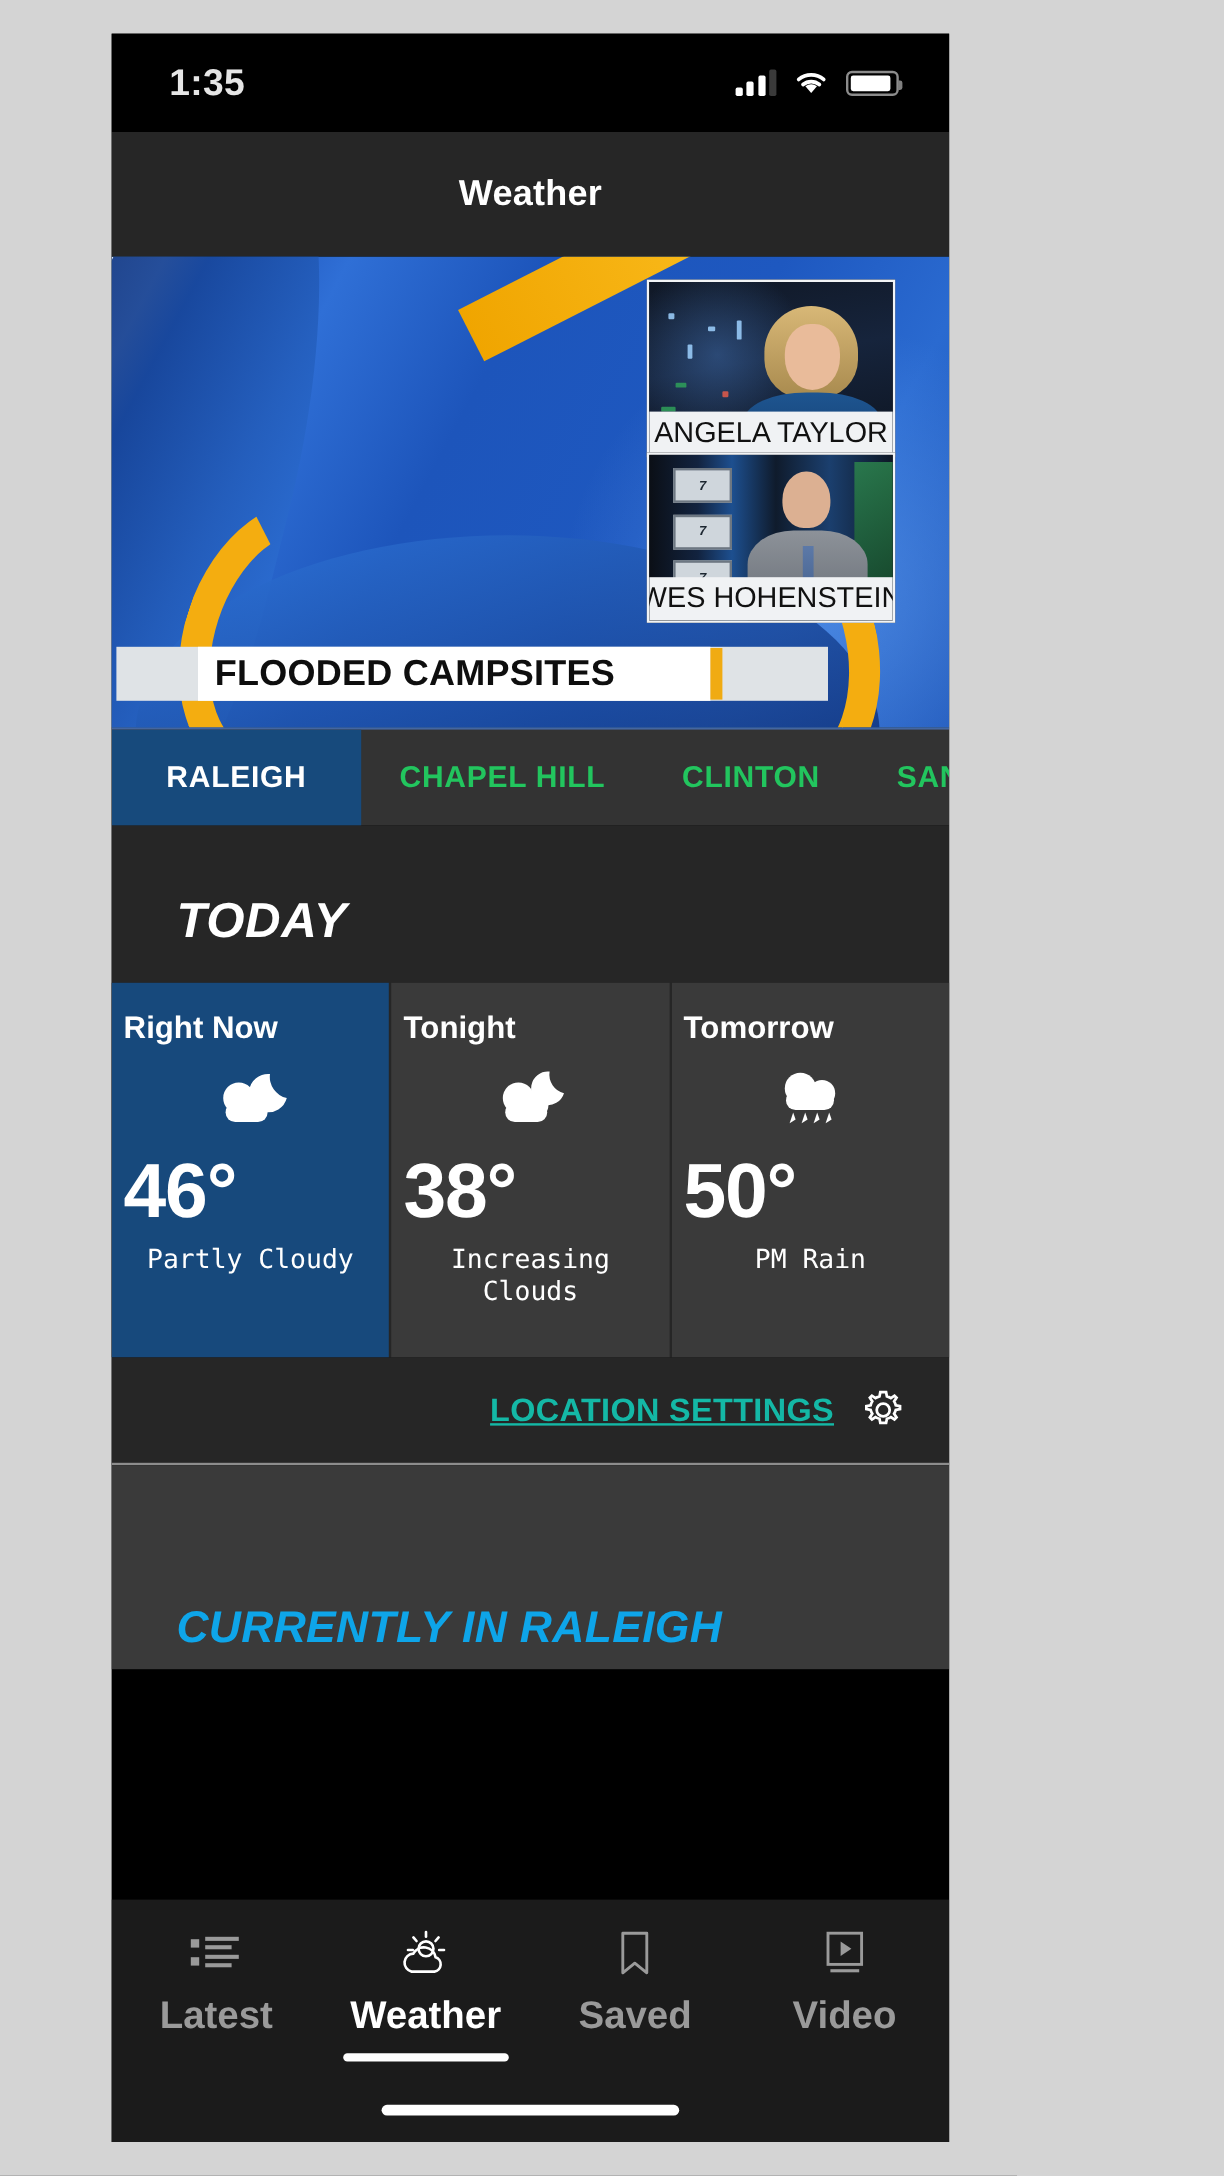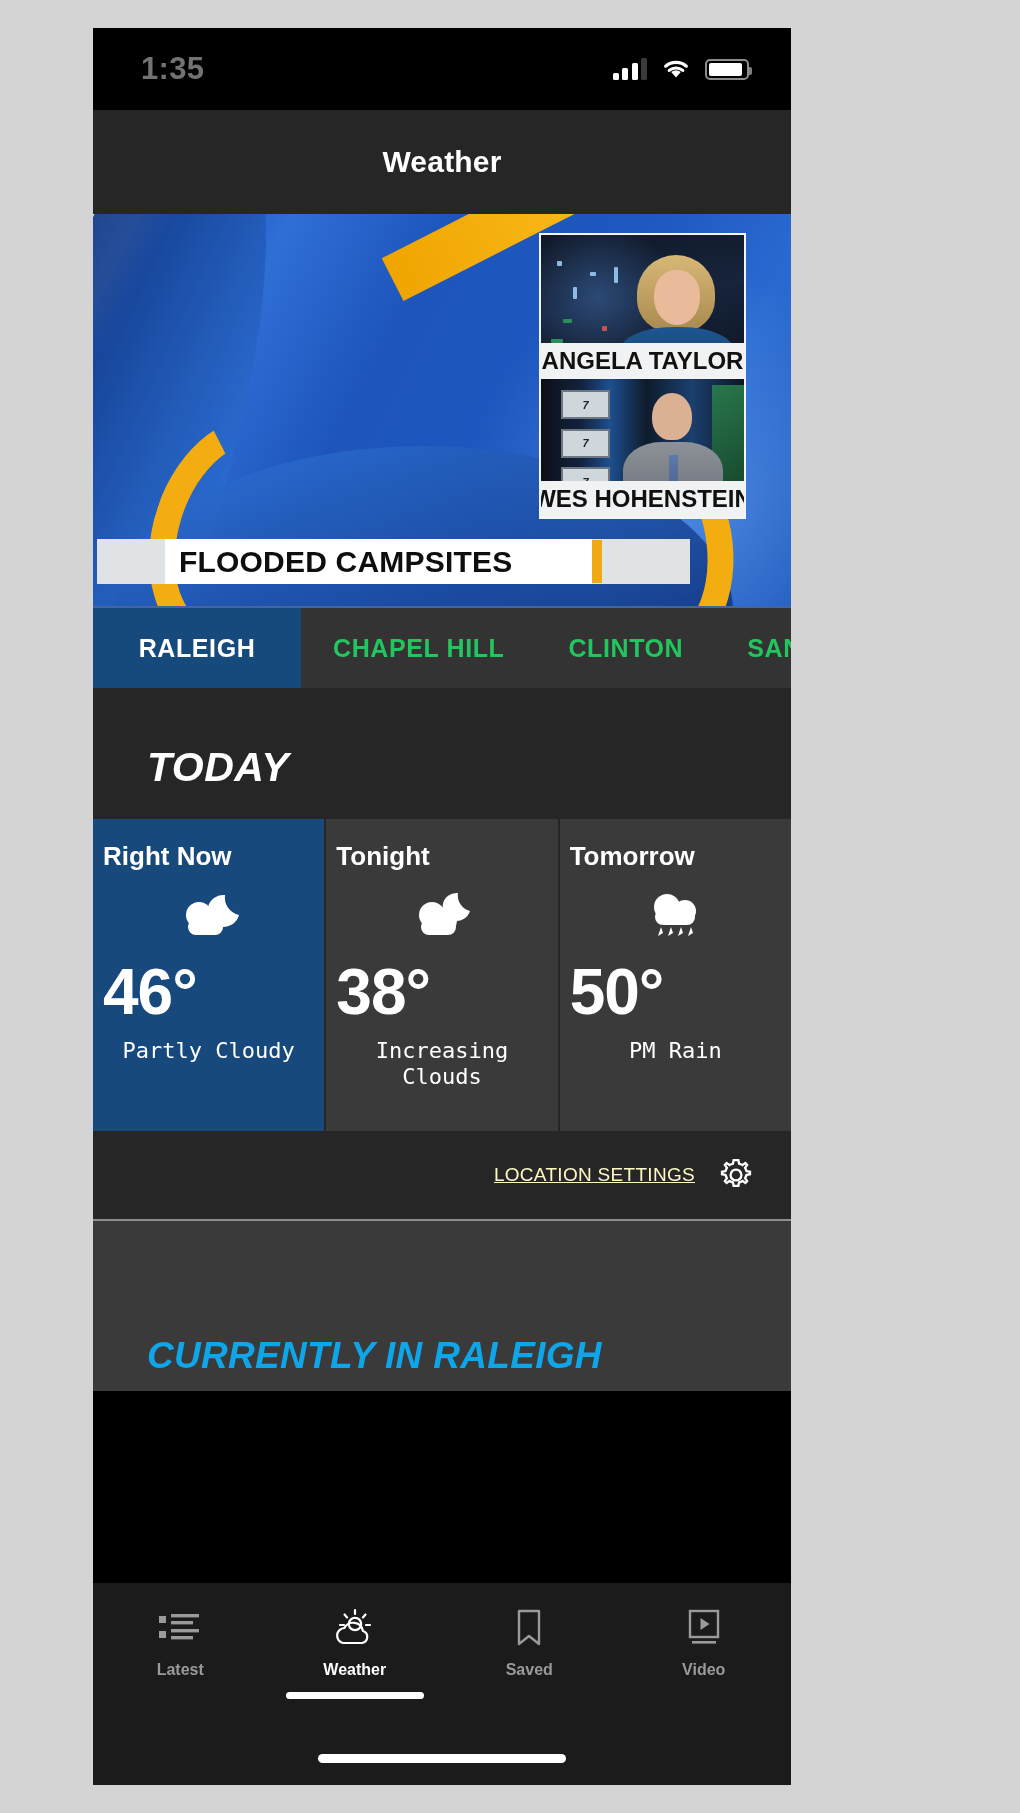--- a/index.html
+++ b/index.html
@@ -26,21 +26,21 @@
   .statusbar {
     height: 82px;
     background: #000000;
     display: flex;
     align-items: center;
     justify-content: space-between;
     padding: 0 42px 0 48px;
     box-sizing: border-box;
   }
   .status-time {
-    color: #737373;
+    color: #e5e5e5;
     font-size: 31px;
     font-weight: 600;
     letter-spacing: .3px;
     font-family: "Liberation Sans", sans-serif;
   }
   .status-icons {
     display: flex;
     align-items: center;
     gap: 14px;
   }
@@ -264,21 +264,21 @@
     border-radius: 46% 46% 0 0;
   }
   .anchor-name {
     position: absolute;
     left: 0; right: 0; bottom: 0;
     height: 36px;
     background: #f0f2f4;
     display: flex; align-items: center; justify-content: center;
     color: #111;
     font-size: 24px;
-    font-weight: bold;
+    font-weight: normal;
     white-space: nowrap;
   }
   .a2-bg {
     background:
       linear-gradient(90deg, #0b0f16 0%, #12233f 20%, #1d4f8f 34%, #0f1b2c 52%, #1b3f6e 74%, #0d1624 100%);
   }
   .a2-monitors { position: absolute; left: 10%; top: 8%; width: 24%; height: 82%; }
   .a2-monitors i {
     position: absolute; left: 0; width: 100%; height: 26%;
     background: #cfd6dc; border: 2px solid #6d7782;
@@ -427,23 +427,23 @@
   .locbar {
     background: #262626;
     height: 88px;
     display: flex;
     align-items: center;
     justify-content: flex-end;
     padding-right: 36px;
     border-bottom: 2px solid #8d8d8d;
   }
   .loc-link {
-    color: #fef9c3;
-    font-size: 19px;
-    font-weight: normal;
+    color: #14b8a6;
+    font-size: 27px;
+    font-weight: bold;
     text-decoration: underline;
     letter-spacing: .3px;
     margin-right: 22px;
   }
   .gear { width: 38px; height: 38px; }
 
   
   .currently {
     background: #3a3a3a;
     height: 170px;
@@ -473,21 +473,21 @@
   }
   .tabitem {
     flex: 1 1 0;
     display: flex;
     flex-direction: column;
     align-items: center;
     gap: 10px;
     position: relative;
   }
   .tabicon { height: 46px; display: flex; align-items: center; justify-content: center; }
-  .tablabel { color: #9a9a9a; font-size: 16px; font-weight: bold; }
+  .tablabel { color: #9a9a9a; font-size: 32px; font-weight: bold; }
   .tabitem.active .tablabel { color: #ffffff; }
   .tab-underline {
     position: absolute;
     bottom: -20px;
     width: 138px; height: 7px;
     background: #ffffff;
     border-radius: 4px;
   }
   .homebar {
     position: absolute;

